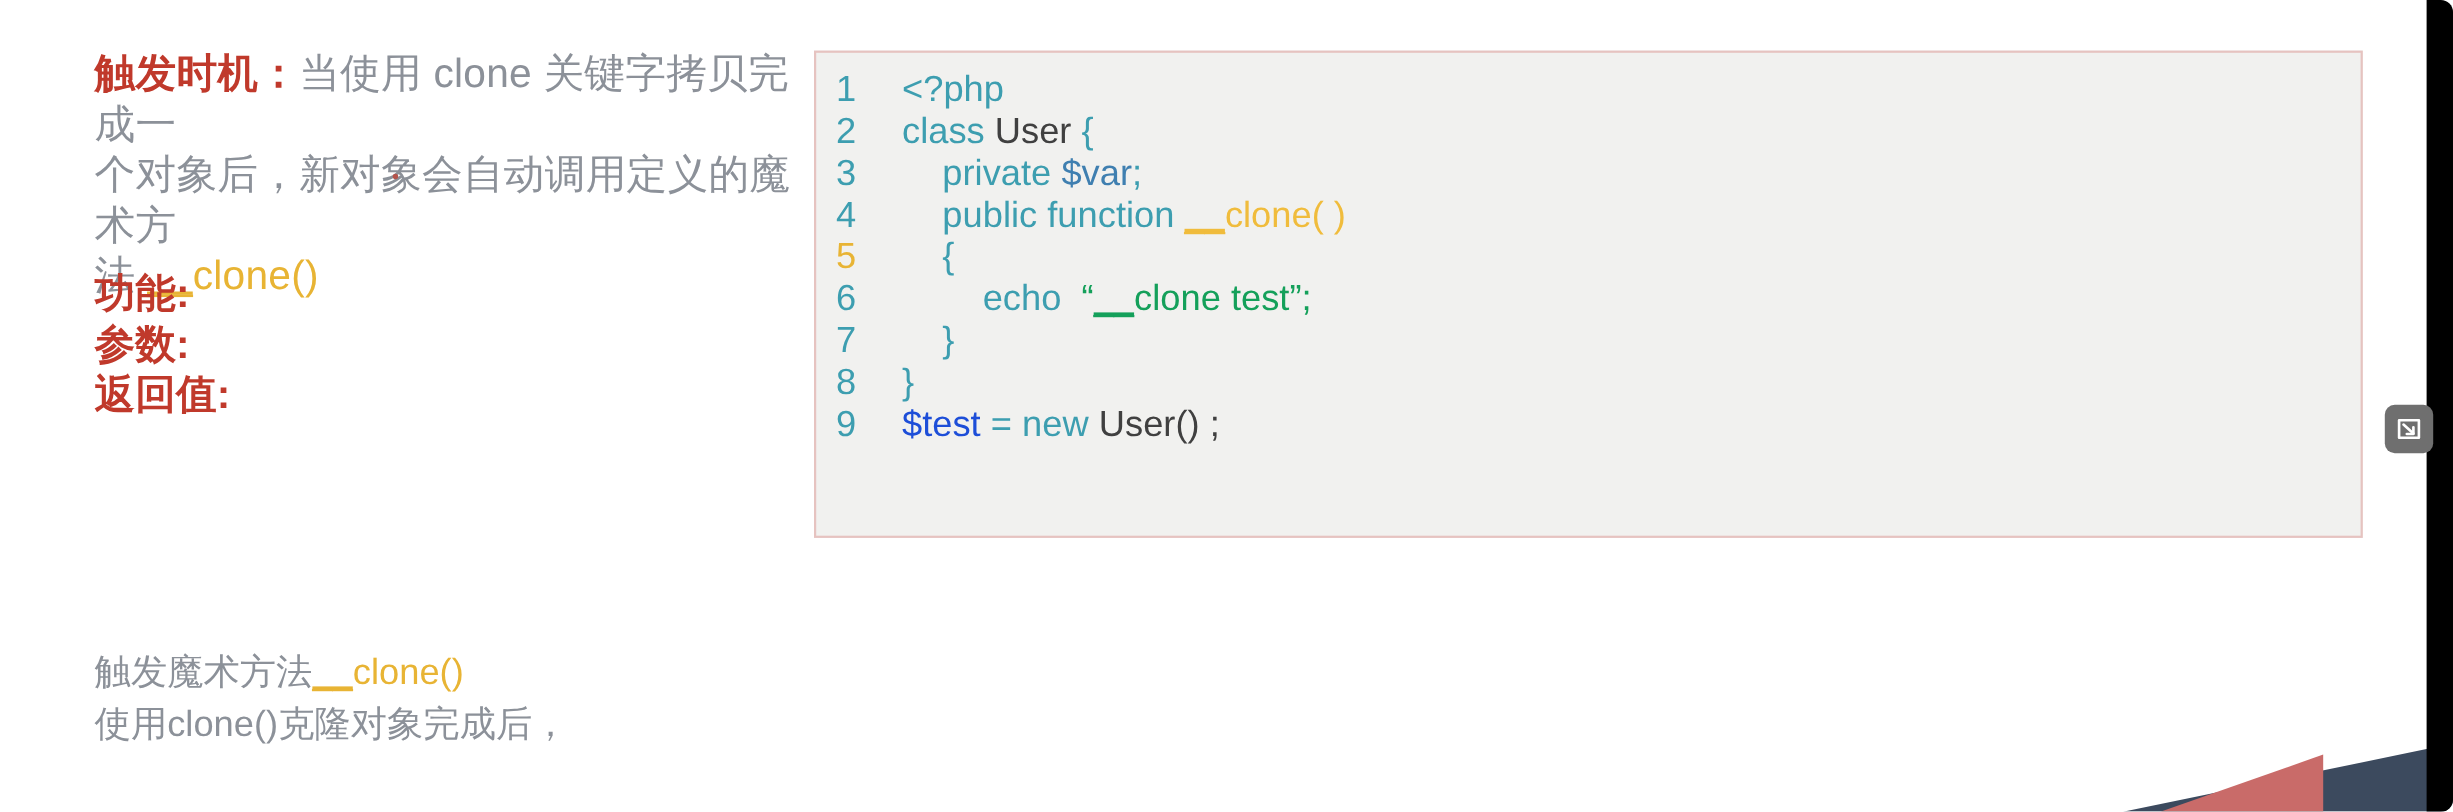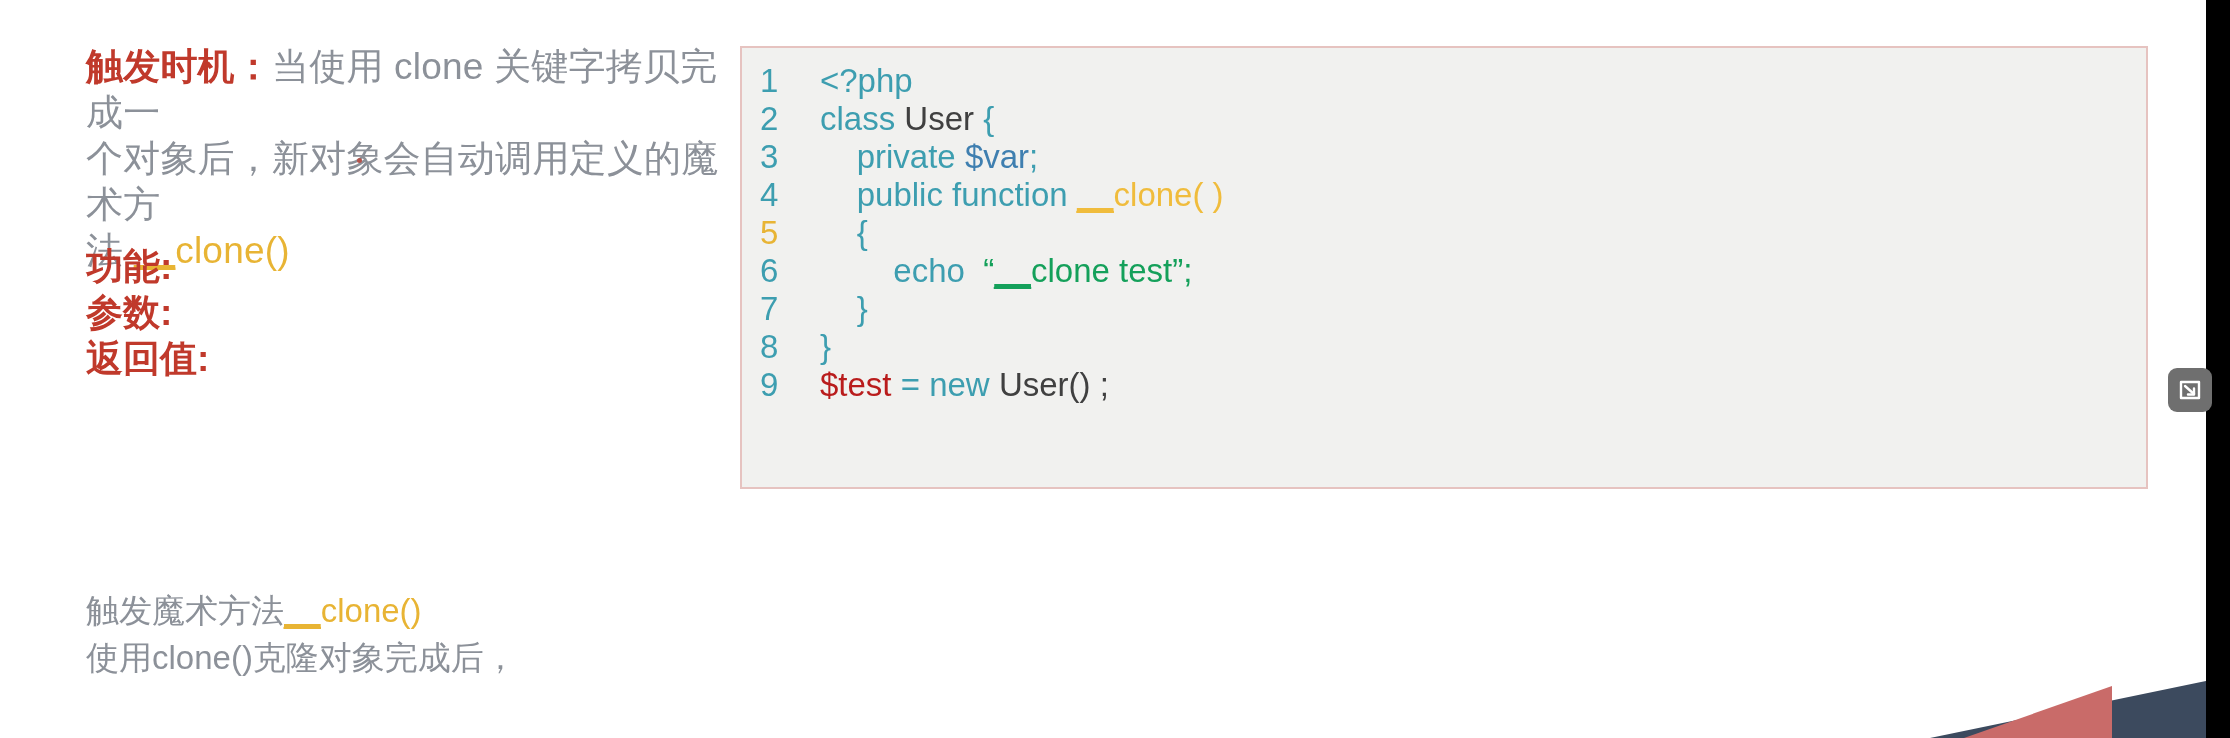--- a/index.html
+++ b/index.html
@@ -13,20 +13,21 @@
     overflow: hidden;
     font-family: "Liberation Sans", "DejaVu Sans", sans-serif;
   }
 
   #slide {
     position: relative;
     width: 2230px;
     height: 738px;
     background: #ffffff;
     overflow: hidden;
+    border-radius: 11px;
   }
 
   
   .left-col {
     position: absolute;
     left: 86px;
     top: 44px;
     width: 640px;
   }
 
@@ -111,21 +112,21 @@
     font-weight: 400;
   }
   .ln.accent { color: #e8b434; }
   .code-text { flex: 1 1 auto; }
 
   .t-teal   { color: #3d9eb0; text-align: center; }
   .t-red    { color: #404040; }
   .t-blue   { color: #3f7fb0; }
   .t-gold   { color: #f0bc3c; }
   .t-green  { color: #14a05a; }
-  .t-purple { color: #b91c1c; }
+  .t-purple { color: #1d4ed8; }
   .t-under  { text-decoration: underline; text-decoration-thickness: 3px; }
 
   
   .deco-wrap {
     position: absolute;
     right: 0;
     bottom: 0;
     width: 420px;
     height: 70px;
     overflow: hidden;

